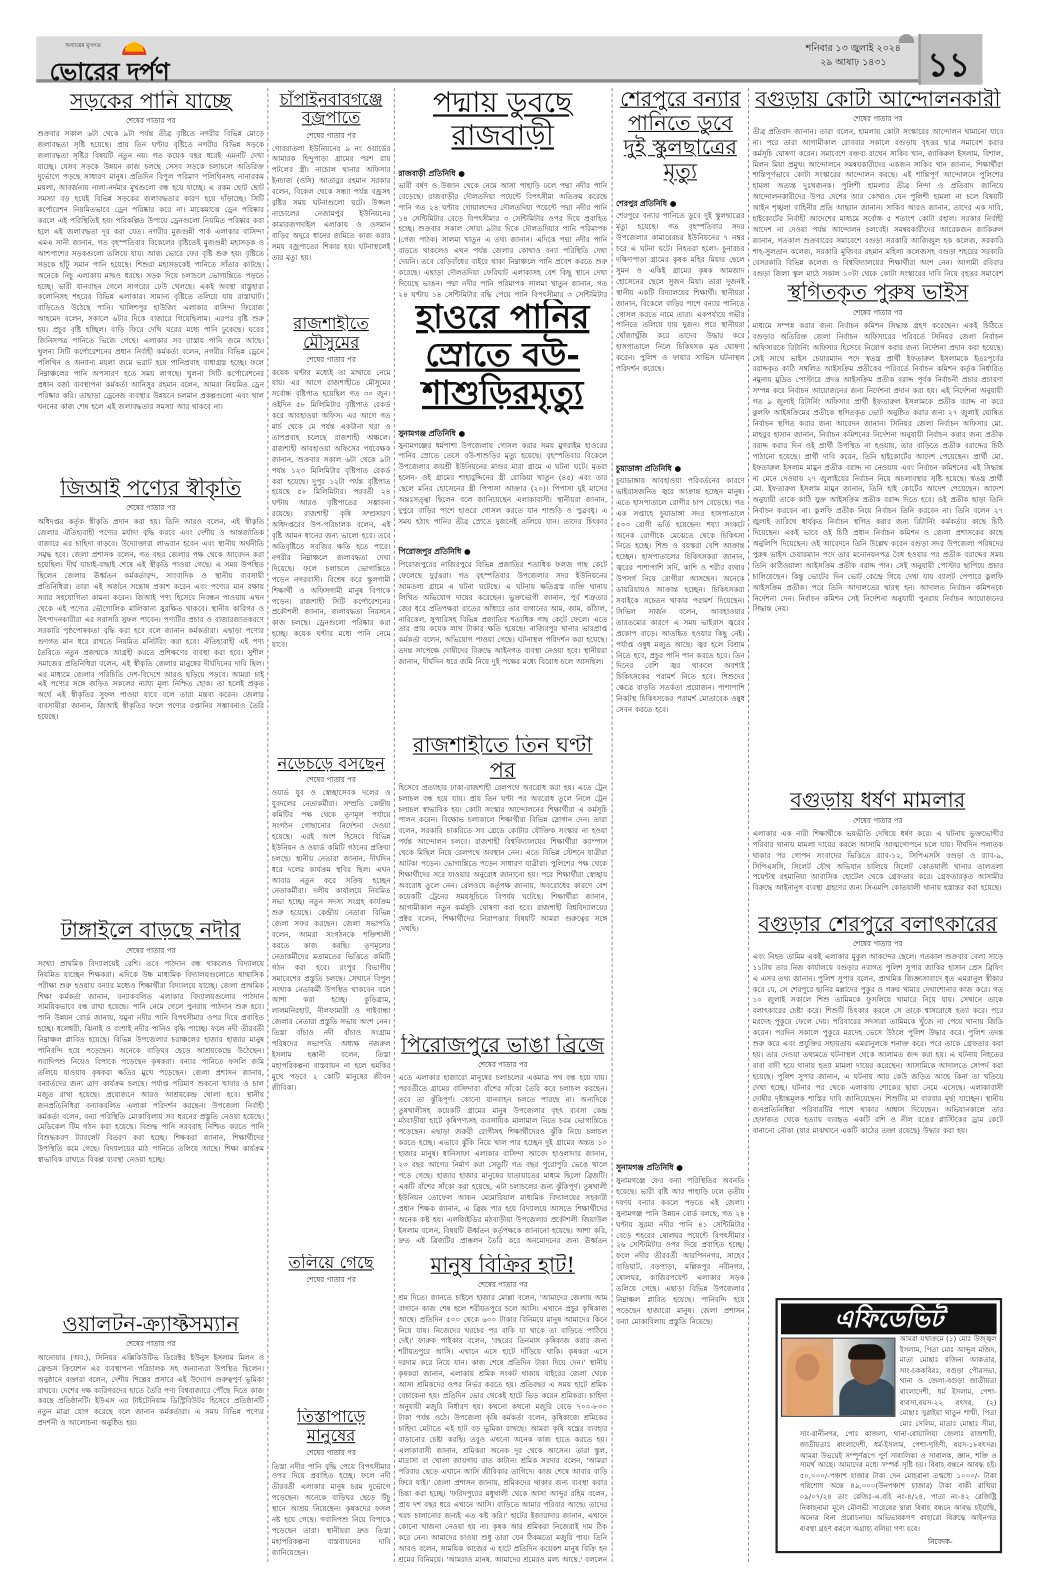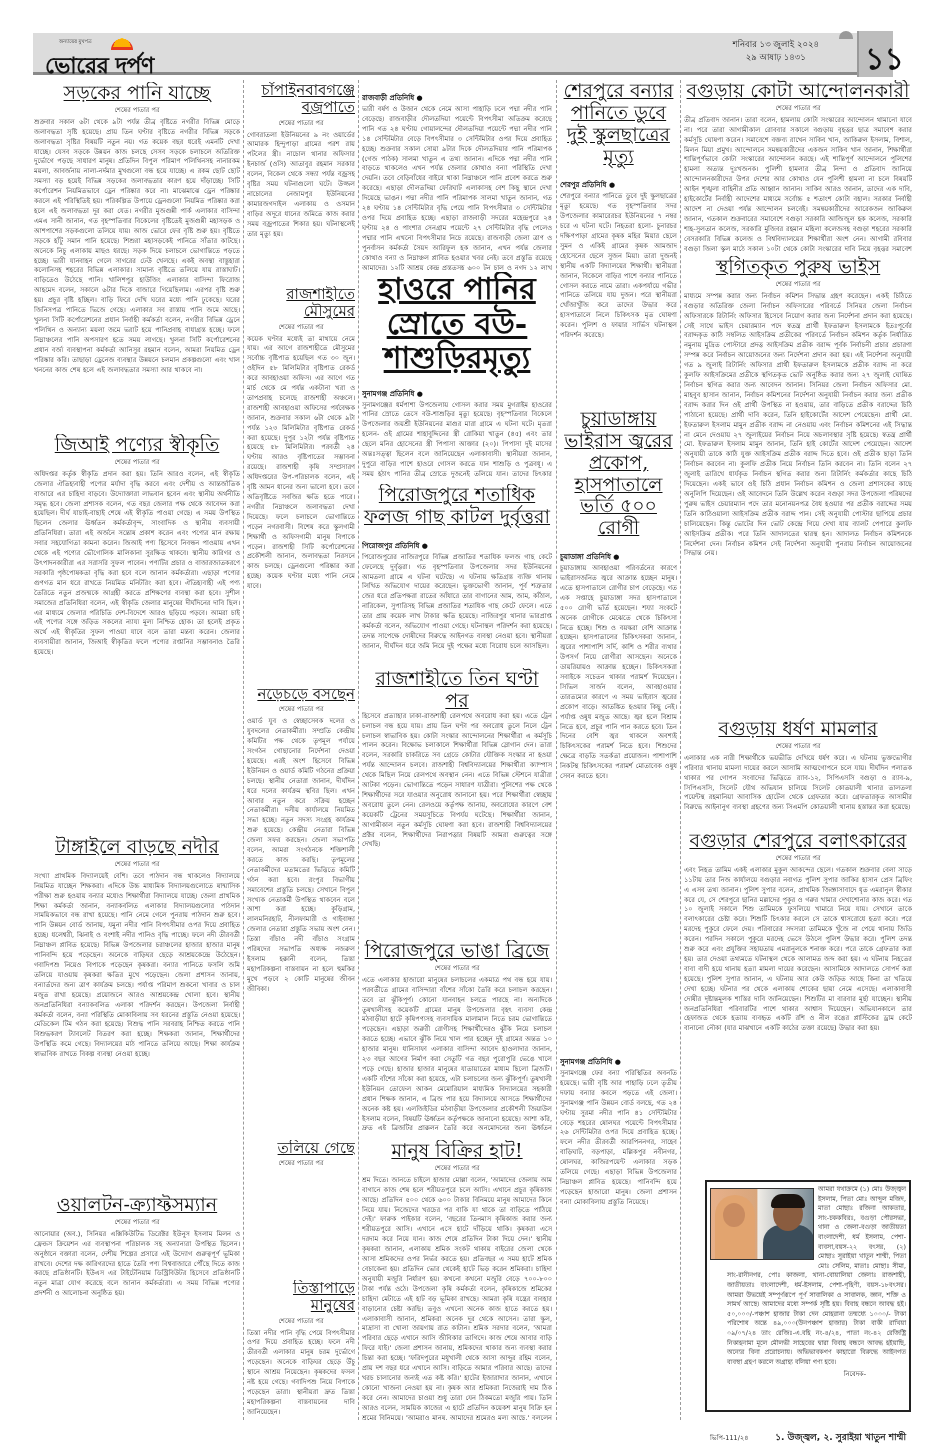--- a/index.html
+++ b/index.html
@@ -19,34 +19,34 @@
   .logo-sun::before {
     content: ""; position: absolute; left: -5px; top: -6px; width: 32px; height: 14px;
     background: radial-gradient(circle at 50% 100%, rgba(255,190,0,0.9) 0 40%, transparent 41%);
   }
   .logo-text {
     position: absolute; left: 0; top: 13px; font-size: 22px; font-weight: bold;
     color: #111; white-space: nowrap; font-family: "DejaVu Serif", serif; letter-spacing: -0.5px;
   }
   .dates { position: absolute; right: 74px; top: 5px; text-align: center; font-size: 8.5px; line-height: 13px; color: #222; }
   .page-num-box {
-    position: absolute; right: 0; top: -2px; width: 36px; height: 46px;
+    position: absolute; right: 0; top: -2px; width: 58px; height: 46px;
     background: #bdbdbd; border-left: 2px solid #9a9a9a;
   }
   .page-num-box::before {
     content: ""; position: absolute; left: -20px; top: 0; width: 14px; height: 8px;
     border-radius: 7px 7px 0 0; background: #9a9a9a;
   }
   .page-num { position: absolute; left: 6px; top: 4px; font-size: 30px; font-weight: bold; color: #111; font-family: "DejaVu Serif", serif; }
 
   .col-rule { position: absolute; top: 80px; width: 0; border-left: 1px dashed #9a9a9a; }
 
   .story { position: absolute; overflow: hidden; }
   .headline { text-align: center; color: #111; font-family: "DejaVu Serif", serif; line-height: 1.15; text-decoration: underline; }
-  .h-sm { font-size: 15px; text-align: right; }
+  .h-sm { font-size: 15px; }
   .h-md { font-size: 19px; }
   .h-lg { font-size: 26px; }
   .h-xl { font-size: 30px; font-weight: bold; }
   .kicker { text-align: center; font-size: 6.5px; color: #333; margin: 1px 0 2px; }
   .byline { font-size: 7px; font-weight: bold; color: #111; margin: 12px 0 1px; }
   .body {
     font-size: 6.6px; line-height: 9.9px; text-align: justify; color: #333;
     font-family: "DejaVu Sans", sans-serif; word-spacing: 0.5px;
   }
 
@@ -137,30 +137,30 @@
   <div class="headline h-sm">তলিয়ে গেছে</div>
   <div class="kicker">শেষের পাতার পর</div>
 </div>
 <div class="story" style="left:247px;top:1280px;width:108px;height:140px">
   <div class="headline h-sm">তিস্তাপাড়ে মানুষের</div>
   <div class="kicker">শেষের পাতার পর</div>
   <div class="body">তিস্তা নদীর পানি বৃদ্ধি পেয়ে বিপৎসীমার ওপর দিয়ে প্রবাহিত হচ্ছে। ফলে নদী তীরবর্তী এলাকার মানুষ চরম দুর্ভোগে পড়েছেন। অনেকে বাড়িঘর ছেড়ে উঁচু স্থানে আশ্রয় নিয়েছেন। কৃষকদের ফসল নষ্ট হয়ে গেছে। গবাদিপশু নিয়ে বিপাকে পড়েছেন তারা। স্থানীয়রা দ্রুত তিস্তা মহাপরিকল্পনা বাস্তবায়নের দাবি জানিয়েছেন।</div>
 </div>
 
 <div class="story" style="left:362px;top:80px;width:190px;height:190px">
+  <div class="headline h-lg">পদ্মায় ডুবছে রাজবাড়ী</div>
   <div class="byline">রাজবাড়ী প্রতিনিধি ●</div>
   <div class="body">ভারী বর্ষণ ও উজান থেকে নেমে আসা পাহাড়ি ঢলে পদ্মা নদীর পানি বেড়েছে। রাজবাড়ীর দৌলতদিয়া পয়েন্টে বিপৎসীমা অতিক্রম করেছে পানি গত ২৪ ঘণ্টায় গোয়ালন্দের দৌলতদিয়া পয়েন্টে পদ্মা নদীর পানি ১৪ সেন্টিমিটার বেড়ে বিপৎসীমার ৩ সেন্টিমিটার ওপর দিয়ে প্রবাহিত হচ্ছে। শুক্রবার সকাল সোয়া ৯টার দিকে দৌলতদিয়ার পানি পরিমাপক (গেজ পাঠক) সালমা খাতুন এ তথ্য জানান। এদিকে পদ্মা নদীর পানি বাড়তে থাকলেও এখন পর্যন্ত জেলার কোথাও বন্যা পরিস্থিতি দেখা দেয়নি। তবে বেড়িবাঁধের বাইরে থাকা নিম্নাঞ্চলে পানি প্রবেশ করতে শুরু করেছে। এছাড়া দৌলতদিয়া ফেরিঘাট এলাকাসহ বেশ কিছু স্থানে দেখা দিয়েছে ভাঙন। পদ্মা নদীর পানি পরিমাপক সালমা খাতুন জানান, গত ২৪ ঘণ্টায় ১৪ সেন্টিমিটার বৃদ্ধি পেয়ে পানি বিপৎসীমার ৩ সেন্টিমিটার ওপর দিয়ে প্রবাহিত হচ্ছে। এছাড়া রাজবাড়ী সদরের মহেন্দ্রপুরে ২৪ ঘণ্টায় ২৪ ও পাংশার সেনগ্রাম পয়েন্টে ২৭ সেন্টিমিটার বৃদ্ধি পেলেও পদ্মার পানি এখনো বিপৎসীমার নিচে রয়েছে। রাজবাড়ী জেলা ত্রাণ ও পুনর্বাসন কর্মকর্তা সৈয়দ আরিফুল হক জানান, এখন পর্যন্ত জেলার কোথাও বন্যা ও নিম্নাঞ্চল প্লাবিত হওয়ার খবর নেই। তবে প্রস্তুতি রয়েছে আমাদের। ১২টি আশ্রয় কেন্দ্র প্রস্তুতসহ ৬০০ টন চাল ও নগদ ১২ লাখ টাকা মজুত রয়েছে।</div>
 </div>
 <div class="story" style="left:362px;top:272px;width:190px;height:206px">
   <div class="headline h-xl">হাওরে পানির স্রোতে বউ-শাশুড়িরমৃত্যু</div>
   <div class="byline">সুনামগঞ্জ প্রতিনিধি ●</div>
   <div class="body">সুনামগঞ্জের ধর্মপাশা উপজেলায় গোসল করার সময় মুগরাইম হাওরের পানির স্রোতে তেসে বউ-শাশুড়ির মৃত্যু হয়েছে। বৃহস্পতিবার বিকেলে উপজেলার জয়শ্রী ইউনিয়নের মাগুর মারা গ্রামে এ ঘটনা ঘটে। মৃতরা হলেন- ওই গ্রামের শাহাবুদ্দিনের স্ত্রী রোকিয়া খাতুন (৪৫) এবং তার ছেলে মনির হোসেনের স্ত্রী পিপাসা আক্তার (২০)। পিপাসা দুই মাসের অন্তঃসত্ত্বা ছিলেন বলে জানিয়েছেন এলাকাবাসী। স্থানীয়রা জানান, দুপুরে বাড়ির পাশে হাওরে গোসল করতে যান শাশুড়ি ও পুত্রবধূ। এ সময় হঠাৎ পানির তীব্র স্রোতে দুজনেই তলিয়ে যান। তাদের চিৎকার শুনে স্থানীয়রা এগিয়ে এলেও উদ্ধার করতে পারেননি। পরে খবর পেয়ে ফায়ার সার্ভিসের ডুবুরি দল এসে দীর্ঘ চেষ্টার পর তাদের মরদেহ উদ্ধার করে। ধর্মপাশা থানার ওসি বলেন, পরিবারের পক্ষ থেকে কোনো অভিযোগ না থাকায় ময়নাতদন্ত ছাড়াই মরদেহ দাফনের অনুমতি দেওয়া হয়েছে।</div>
 </div>
 <div class="story" style="left:362px;top:484px;width:190px;height:180px">
-  <div class="headline h-md">পিরোজপুরে শতাধিক ফলজ গাছ কাটল দুর্বৃত্তরা</div>
   <div class="byline">পিরোজপুর প্রতিনিধি ●</div>
   <div class="body">পিরোজপুরের নাজিরপুরে বিভিন্ন প্রজাতির শতাধিক ফলজ গাছ কেটে ফেলেছে দুর্বৃত্তরা। গত বৃহস্পতিবার উপজেলার সদর ইউনিয়নের আমতলা গ্রামে এ ঘটনা ঘটেছে। এ ঘটনায় ক্ষতিগ্রস্ত ব্যক্তি থানায় লিখিত অভিযোগ দায়ের করেছেন। ভুক্তভোগী জানান, পূর্ব শত্রুতার জের ধরে প্রতিপক্ষরা রাতের আঁধারে তার বাগানের আম, জাম, কাঁঠাল, নারিকেল, সুপারিসহ বিভিন্ন প্রজাতির শতাধিক গাছ কেটে ফেলে। এতে তার প্রায় কয়েক লাখ টাকার ক্ষতি হয়েছে। নাজিরপুর থানার ভারপ্রাপ্ত কর্মকর্তা বলেন, অভিযোগ পাওয়া গেছে। ঘটনাস্থল পরিদর্শন করা হয়েছে। তদন্ত সাপেক্ষে দোষীদের বিরুদ্ধে আইনগত ব্যবস্থা নেওয়া হবে। স্থানীয়রা জানান, দীর্ঘদিন ধরে জমি নিয়ে দুই পক্ষের মধ্যে বিরোধ চলে আসছিল।</div>
 </div>
 <div class="story" style="left:362px;top:668px;width:190px;height:264px">
   <div class="headline h-md">রাজশাহীতে তিন ঘণ্টা পর</div>
   <div class="body">হিসেবে প্রত্যাহার ঢাকা-রাজশাহী রেলপথে অবরোধ করা হয়। এতে ট্রেন চলাচল বন্ধ হয়ে যায়। প্রায় তিন ঘণ্টা পর অবরোধ তুলে নিলে ট্রেন চলাচল স্বাভাবিক হয়। কোটা সংস্কার আন্দোলনের শিক্ষার্থীরা এ কর্মসূচি পালন করেন। বিক্ষোভ চলাকালে শিক্ষার্থীরা বিভিন্ন স্লোগান দেন। তারা বলেন, সরকারি চাকরিতে সব গ্রেডে কোটার যৌক্তিক সংস্কার না হওয়া পর্যন্ত আন্দোলন চলবে। রাজশাহী বিশ্ববিদ্যালয়ের শিক্ষার্থীরা ক্যাম্পাস থেকে মিছিল নিয়ে রেলপথে অবস্থান নেন। এতে বিভিন্ন স্টেশনে যাত্রীরা আটকা পড়েন। ভোগান্তিতে পড়েন সাধারণ যাত্রীরা। পুলিশের পক্ষ থেকে শিক্ষার্থীদের সরে যাওয়ার অনুরোধ জানানো হয়। পরে শিক্ষার্থীরা স্বেচ্ছায় অবরোধ তুলে নেন। রেলওয়ে কর্তৃপক্ষ জানায়, অবরোধের কারণে বেশ কয়েকটি ট্রেনের সময়সূচিতে বিপর্যয় ঘটেছে। শিক্ষার্থীরা জানান, আগামীকাল নতুন কর্মসূচি ঘোষণা করা হবে। রাজশাহী বিশ্ববিদ্যালয়ের প্রক্টর বলেন, শিক্ষার্থীদের নিরাপত্তার বিষয়টি আমরা গুরুত্বের সঙ্গে দেখছি।</div>
 </div>
 <div class="story" style="left:362px;top:940px;width:190px;height:190px">
   <div class="headline h-md">পিরোজপুরে ভাঙা ব্রিজে</div>
   <div class="kicker">শেষের পাতার পর</div>
@@ -171,21 +171,20 @@
   <div class="kicker">শেষের পাতার পর</div>
   <div class="body">শ্রম দিতে। জানতে চাইলে হাজার মোল্লা বলেন, 'আমাদের জেলায় আম বাগানে কাজ শেষ হলে শরীয়তপুরে চলে আসি। এখানে প্রচুর কৃষিকাজ আছে। প্রতিদিন ৫০০ থেকে ৬০০ টাকার বিনিময়ে মানুষ আমাদের কিনে নিয়ে যায়। নিজেদের খরচের পর বাকি যা থাকে তা বাড়িতে পাঠিয়ে দেই।' ফারুক পাইকার বলেন, 'বছরের তিনমাস কৃষিকাজ করার জন্য শরীয়তপুরে আসি। এখানে এসে হাটে দাঁড়িয়ে থাকি। কৃষকরা এসে দরদাম করে নিয়ে যান। কাজ শেষে প্রতিদিন টাকা দিয়ে দেন।' স্থানীয় কৃষকরা জানান, এলাকায় শ্রমিক সংকট থাকায় বাইরের জেলা থেকে আসা শ্রমিকদের ওপর নির্ভর করতে হয়। প্রতিবছর এ সময় হাটে শ্রমিক বেচাকেনা হয়। প্রতিদিন ভোর থেকেই হাটে ভিড় করেন শ্রমিকরা। চাহিদা অনুযায়ী মজুরি নির্ধারণ হয়। কখনো কখনো মজুরি বেড়ে ৭০০-৮০০ টাকা পর্যন্ত ওঠে। উপজেলা কৃষি কর্মকর্তা বলেন, কৃষিকাজে শ্রমিকের চাহিদা মেটাতে এই হাট বড় ভূমিকা রাখছে। আমরা কৃষি যন্ত্রের ব্যবহার বাড়ানোর চেষ্টা করছি। তবুও এখনো অনেক কাজ হাতে করতে হয়। এলাকাবাসী জানান, শ্রমিকরা অনেক দূর থেকে আসেন। তারা স্কুল, মাদ্রাসা বা খোলা জায়গায় রাত কাটান। শ্রমিক সরদার বলেন, 'আমরা পরিবার ছেড়ে এখানে আসি জীবিকার তাগিদে। কাজ শেষে আবার বাড়ি ফিরে যাই।' জেলা প্রশাসন জানায়, শ্রমিকদের থাকার জন্য ব্যবস্থা করার চিন্তা করা হচ্ছে। 'ফরিদপুরের মধুখালী থেকে আসা আব্দুর রহিম বলেন, প্রায় দশ বছর ধরে এখানে আসি। বাড়িতে আমার পরিবার আছে। তাদের খরচ চালানোর জন্যই এত কষ্ট করি।' হাটের ইজারাদার জানান, এখানে কোনো খাজনা নেওয়া হয় না। কৃষক আর শ্রমিকরা নিজেরাই দাম ঠিক করে নেন। আমাদের চাওয়া শুধু তারা যেন ঠিকমতো মজুরি পায়। তিনি আরও বলেন, সাময়িক কাজের এ হাটে প্রতিদিন কয়েকশ মানুষ বিক্রি হন শ্রমের বিনিময়ে। 'আমরাও মানুষ, আমাদের শ্রমেরও মূল্য আছে,' বললেন এক শ্রমিক।</div>
 </div>
 
 <div class="story" style="left:560px;top:80px;width:117px;height:318px">
   <div class="headline h-md">শেরপুরে বন্যার পানিতে ডুবে দুই স্কুলছাত্রের মৃত্যু</div>
   <div class="byline">শেরপুর প্রতিনিধি ●</div>
   <div class="body">শেরপুরে বন্যার পানিতে ডুবে দুই স্কুলছাত্রের মৃত্যু হয়েছে। গত বৃহস্পতিবার সদর উপজেলার কামারেরচর ইউনিয়নের ৭ নম্বর চরে এ ঘটনা ঘটে। নিহতরা হলো- চুনারচর দক্ষিণপাড়া গ্রামের কৃষক মহির মিয়ার ছেলে সুমন ও একিই গ্রামের কৃষক আমজাদ হোসেনের ছেলে সুজন মিয়া। তারা দুজনই স্থানীয় একটি বিদ্যালয়ের শিক্ষার্থী। স্থানীয়রা জানান, বিকেলে বাড়ির পাশে বন্যার পানিতে গোসল করতে নামে তারা। একপর্যায়ে গভীর পানিতে তলিয়ে যায় দুজন। পরে স্থানীয়রা খোঁজাখুঁজি করে তাদের উদ্ধার করে হাসপাতালে নিলে চিকিৎসক মৃত ঘোষণা করেন। পুলিশ ও ফায়ার সার্ভিস ঘটনাস্থল পরিদর্শন করেছে।</div>
 </div>
 <div class="story" style="left:560px;top:408px;width:117px;height:630px">
-  <div class="headline h-md">চুয়াডাঙ্গায় ভাইরাস জ্বরের প্রকোপ, হাসপাতালে ভর্তি ৫০০ রোগী</div>
   <div class="byline">চুয়াডাঙ্গা প্রতিনিধি ●</div>
   <div class="body">চুয়াডাঙ্গায় আবহাওয়া পরিবর্তনের কারণে ভাইরাসজনিত জ্বরে আক্রান্ত হচ্ছেন মানুষ। এতে হাসপাতালে রোগীর চাপ বেড়েছে। গত এক সপ্তাহে চুয়াডাঙ্গা সদর হাসপাতালে ৫০০ রোগী ভর্তি হয়েছেন। শয্যা সংকটে অনেক রোগীকে মেঝেতে থেকে চিকিৎসা নিতে হচ্ছে। শিশু ও বয়স্করা বেশি আক্রান্ত হচ্ছেন। হাসপাতালের চিকিৎসকরা জানান, জ্বরের পাশাপাশি সর্দি, কাশি ও শরীর ব্যথার উপসর্গ নিয়ে রোগীরা আসছেন। অনেকে ডায়রিয়ায়ও আক্রান্ত হচ্ছেন। চিকিৎসকরা সবাইকে সচেতন থাকার পরামর্শ দিয়েছেন। সিভিল সার্জন বলেন, আবহাওয়ার তারতম্যের কারণে এ সময় ভাইরাস জ্বরের প্রকোপ বাড়ে। আতঙ্কিত হওয়ার কিছু নেই। পর্যাপ্ত ওষুধ মজুত আছে। জ্বর হলে বিশ্রাম নিতে হবে, প্রচুর পানি পান করতে হবে। তিন দিনের বেশি জ্বর থাকলে অবশ্যই চিকিৎসকের পরামর্শ নিতে হবে। শিশুদের ক্ষেত্রে বাড়তি সতর্কতা প্রয়োজন। পাশাপাশি নিকটস্থ চিকিৎসকের পরামর্শ মোতাবেক ওষুধ সেবন করতে হবে।</div>
 </div>
 <div class="story" style="left:560px;top:1044px;width:117px;height:376px">
   <div class="byline">সুনামগঞ্জ প্রতিনিধি ●</div>
   <div class="body">সুনামগঞ্জে ফের বন্যা পরিস্থিতির অবনতি হয়েছে। ভারী বৃষ্টি আর পাহাড়ি ঢলে তৃতীয় দফায় বন্যার কবলে পড়তে এই জেলা। সুনামগঞ্জ পানি উন্নয়ন বোর্ড বলছে, গত ২৪ ঘণ্টায় সুরমা নদীর পানি ৪১ সেন্টিমিটার বেড়ে শহরের ষোলঘর পয়েন্টে বিপৎসীমার ২৬ সেন্টিমিটার ওপর দিয়ে প্রবাহিত হচ্ছে। ফলে নদীর তীরবর্তী আরপিননগর, সাহেব বাড়িঘাট, বড়পাড়া, মল্লিকপুর নবীনগর, ষোলঘর, কাজিরপয়েন্ট এলাকার সড়ক তলিয়ে গেছে। এছাড়া বিভিন্ন উপজেলার নিম্নাঞ্চল প্লাবিত হয়েছে। পানিবন্দি হয়ে পড়েছেন হাজারো মানুষ। জেলা প্রশাসন বন্যা মোকাবিলায় প্রস্তুতি নিয়েছে।</div>
 </div>
 
 <div class="story" style="left:684px;top:80px;width:228px;height:172px">
   <div class="headline h-md">বগুড়ায় কোটা আন্দোলনকারী</div>
@@ -202,20 +201,21 @@
   <div class="kicker">শেষের পাতার পর</div>
   <div class="body">এলাকার এক নারী শিক্ষার্থীকে ভয়ভীতি দেখিয়ে ধর্ষণ করে। এ ঘটনায় ভুক্তভোগীর পরিবার থানায় মামলা দায়ের করলে আসামি আত্মগোপনে চলে যায়। দীর্ঘদিন পলাতক থাকার পর গোপন সংবাদের ভিত্তিতে র‌্যাব-১২, সিপিএসসি বগুড়া ও র‌্যাব-৯, সিপিএসসি, সিলেট যৌথ অভিযান চালিয়ে সিলেট কোতয়ালী থানার তালতলা পয়েন্টস্থ রহমানিয়া আবাসিক হোটেল থেকে গ্রেফতার করে। গ্রেফতারকৃত আসামীর বিরুদ্ধে আইনানুগ ব্যবস্থা গ্রহণের জন্য সিএমপি কোতয়ালী থানায় হস্তান্তর করা হয়েছে।</div>
 </div>
 <div class="story" style="left:684px;top:830px;width:228px;height:340px">
   <div class="headline h-md">বগুড়ার শেরপুরে বলাৎকারের</div>
   <div class="kicker">শেষের পাতার পর</div>
   <div class="body">এবং নিহত তামিম একই এলাকার মুকুল আকন্দের ছেলে। গতকাল শুক্রবার বেলা সাড়ে ১১টায় তার নিজ কার্যালয়ে বগুড়ার নবাগত পুলিশ সুপার জাকির হাসান প্রেস ব্রিফিং এ এসব তথ্য জানান। পুলিশ সুপার বলেন, প্রাথমিক জিজ্ঞাসাবাদে ধৃত এমরানুল স্বীকার করে যে, সে শেরপুরে ছানির মল্লাদের পুকুর ও গরুর খামার দেখাশোনার কাজ করে। গত ১০ জুলাই সকালে শিশু তামিমকে ফুসলিয়ে খামারে নিয়ে যায়। সেখানে তাকে বলাৎকারের চেষ্টা করে। শিশুটি চিৎকার করলে সে তাকে শ্বাসরোধে হত্যা করে। পরে মরদেহ পুকুরে ফেলে দেয়। পরিবারের সদস্যরা তামিমকে খুঁজে না পেয়ে থানায় জিডি করেন। পরদিন সকালে পুকুরে মরদেহ ভেসে উঠলে পুলিশ উদ্ধার করে। পুলিশ তদন্ত শুরু করে এবং প্রযুক্তির সহায়তায় এমরানুলকে শনাক্ত করে। পরে তাকে গ্রেফতার করা হয়। তার দেওয়া তথ্যমতে ঘটনাস্থল থেকে আলামত জব্দ করা হয়। এ ঘটনায় নিহতের বাবা বাদী হয়ে থানায় হত্যা মামলা দায়ের করেছেন। আসামিকে আদালতে সোপর্দ করা হয়েছে। পুলিশ সুপার জানান, এ ঘটনায় আর কেউ জড়িত আছে কিনা তা খতিয়ে দেখা হচ্ছে। ঘটনার পর থেকে এলাকায় শোকের ছায়া নেমে এসেছে। এলাকাবাসী দোষীর দৃষ্টান্তমূলক শাস্তির দাবি জানিয়েছেন। শিশুটির মা বারবার মূর্ছা যাচ্ছেন। স্থানীয় জনপ্রতিনিধিরা পরিবারটির পাশে থাকার আশ্বাস দিয়েছেন। অভিযানকালে তার হেফাজত থেকে হত্যায় ব্যবহৃত একটি রশি ও নীল রঙের প্লাস্টিকের ড্রাম কেটে বানানো নৌকা (যার মাঝখানে একটি কাঠের তক্তা রয়েছে) উদ্ধার করা হয়।</div>
 </div>
 
 <div class="affidavit">
+  <div class="aff-title">এফিডেভিট</div>
   <div class="aff-photo">
     <div class="p1"></div>
     <div class="p1h"></div>
     <div class="p2"></div>
     <div class="p2h"></div>
     <div class="p2hair"></div>
   </div>
   <div class="aff-body">আমরা যথাক্রমে (১) মোঃ উজ্জ্বল ইসলাম, পিতা মোঃ আব্দুল মজিদ, মাতা মোছাঃ রজিনা আকতার, সাং-চককবিরঃ, বগুড়া পৌরসভা, থানা ও জেলা-বগুড়া জাতীয়তা বাংলাদেশী, ধর্ম ইসলাম, পেশা-ব্যবসা,বয়স-২২ বৎসর, (২) মোছাঃ সুরাইয়া খাতুন শাম্মী, পিতা মোঃ সেলিম, মাতাঃ মোছাঃ সীমা, সাং-রানীনগর, পোঃ কাজলা, থানা-বোয়ালিয়া জেলাঃ রাজশাহী, জাতীয়তাঃ বাংলাদেশী, ধর্ম-ইসলাম, পেশা-গৃহিণী, বয়স-১৮বৎসর। আমরা উভয়েই সম্পূর্ণরূপে পূর্ণ সাবালিকা ও সাবালক, জ্ঞান, শক্তি ও সামর্থ আছে। আমাদের মধ্যে সম্পর্ক সৃষ্টি হয়। বিবাহ বন্ধনে আবদ্ধ হই। ৫০,০০০/-পঞ্চাশ হাজার টাকা দেন মোহরানা তন্মধ্যে ১০০০/- টাকা পরিশোধ অন্তে ৪৯,০০০(উনপঞ্চাশ হাজার) টাকা বাকী রাখিয়া ০৯/০৭/২৪ তাং রেজিঃ-এ.বহি নং-৪/২৪, পাতা নং-৪২ রেজিষ্ট্রি নিকাহনামা মূলে মৌলভী সাহেবের দ্বারা বিবাহ বন্ধনে আবদ্ধ হইয়াছি, অন্যের বিনা প্ররোচনায়। অভিভাবকগণ কাহারো বিরুদ্ধে আইনগত ব্যবস্থা গ্রহণ করলে অগ্রাহ্য বলিয়া গণ্য হবে।</div>
   <div class="aff-sign-label">নিবেদক-</div>
   <div class="aff-foot">

